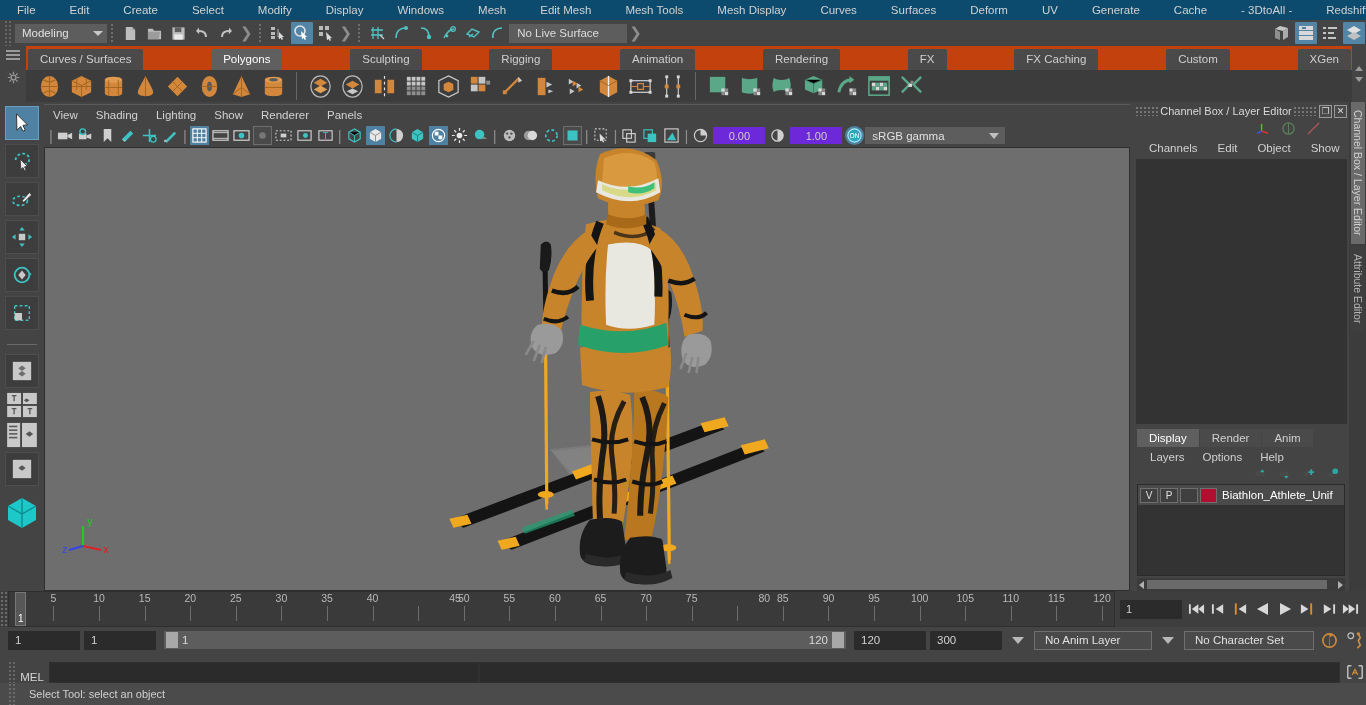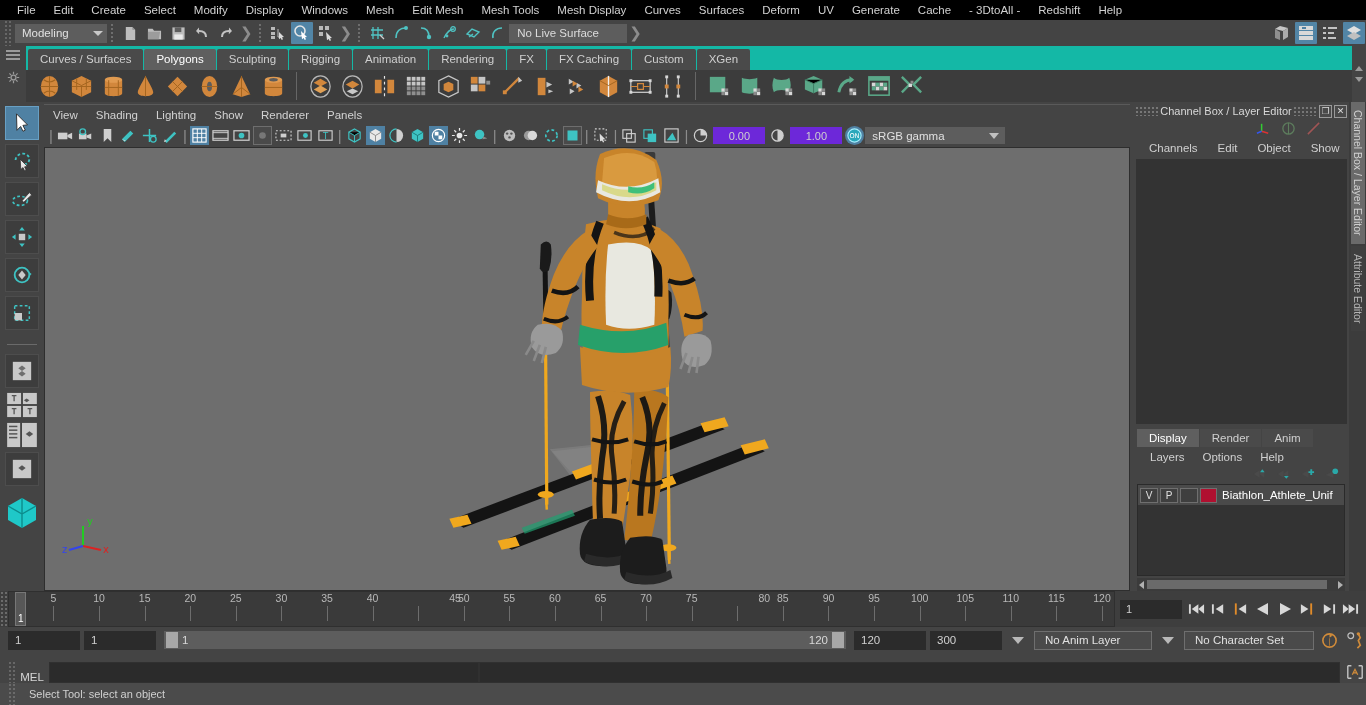--- a/index.html
+++ b/index.html
@@ -7,21 +7,21 @@
     width:1366px; height:705px; overflow:hidden;
     background:#444444;
     font-family:"Liberation Sans", sans-serif;
     color:#cccccc;
     font-size:11px;
     -webkit-font-smoothing:antialiased;
   }
   .app { width:1366px; height:705px; position:relative; display:flex; flex-direction:column; background:#444; }
 
   
-  .menubar { height:20px; background:#000000; display:flex; align-items:center; padding-left:8px; flex:0 0 20px; }
+  .menubar { height:20px; background:#0c4a6e; display:flex; align-items:center; padding-left:8px; flex:0 0 20px;gap:16px; }
   .menubar .mi { padding:0 9px; height:20px; line-height:20px; color:#d2d2d2; font-size:11.5px; white-space:nowrap; cursor:default; }
   .menubar-right { margin-left:auto; display:flex; align-items:center; }
 
   
   .statusbar { height:26px; background:#444444; display:flex; align-items:center; padding-left:4px; flex:0 0 26px; position:relative; }
   .gripdots { width:7px; height:100%; background-image:radial-gradient(circle, #6b6b6b 1px, transparent 1.2px); background-size:4px 4px; opacity:.9; }
   .combo {
     height:19px; background:#5d5d5d; border:none; color:#e0e0e0; font-size:11.5px;
     display:flex; align-items:center; padding:0 4px 0 7px; min-width:92px; position:relative;
   }
@@ -32,21 +32,21 @@
   .tbtn.on { background:#5285a6; }
   .livefield { height:19px;background:#5d5d5d;color:#dcdcdc;font-size:11.5px;display:flex;align-items:center;padding:0 8px;min-width:118px;}
   .curve { color:#8c8c8c; font-size:15px; padding:0 2px; }
 
   
   .shelfwrap { background:#3c3c3c; flex:0 0 56px; display:flex; }
   .shelfleft { width:26px; background:#444; display:flex; flex-direction:column; align-items:center; padding-top:4px; gap:11px;}
   .shelfleft .hm { width:14px; height:10px; display:flex; flex-direction:column; justify-content:space-between;}
   .shelfleft .hm i { display:block; height:2px; background:#9a9a9a; }
   .shelfcols { flex:1; display:flex; flex-direction:column; }
-  .shelftabs { height:24px; display:flex; align-items:flex-end; background:#14b8a6; padding-left:2px;}
+  .shelftabs { height:24px; display:flex; align-items:flex-end; background:#c2410c; padding-left:2px;justify-content:space-between;}
   .shelftab { height:21px; line-height:21px; padding:0 12px; font-size:11.5px; color:#cfcfcf; background:#4a4a4a; margin-right:1px; border-top-left-radius:2px;border-top-right-radius:2px; white-space:nowrap;}
   .shelftab.active { background:#5f5f5f; color:#ffffff; }
   .shelficons { flex:1; background:#3c3c3c; display:flex; align-items:center; padding-left:8px; gap:2px; overflow:hidden;}
   .shelficons .ic { width:30px;height:30px;display:flex;align-items:center;justify-content:center;}
   .shelfvsep { width:1px; height:28px; background:#666; margin:0 6px; }
   .shelfscroll { width:14px; background:#444; display:flex; flex-direction:column; align-items:center; justify-content:center; gap:6px;}
   .shelfscroll .tri { width:0;height:0;border-left:4px solid transparent;border-right:4px solid transparent;}
   .shelfscroll .up { border-bottom:5px solid #9a9a9a; }
   .shelfscroll .dn { border-top:5px solid #9a9a9a; }
 

